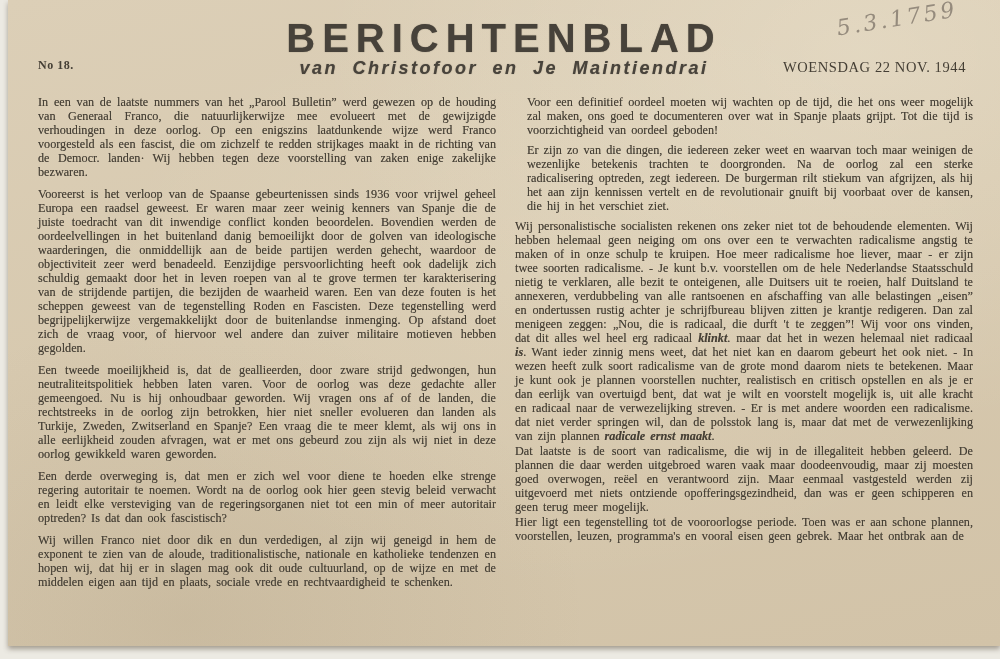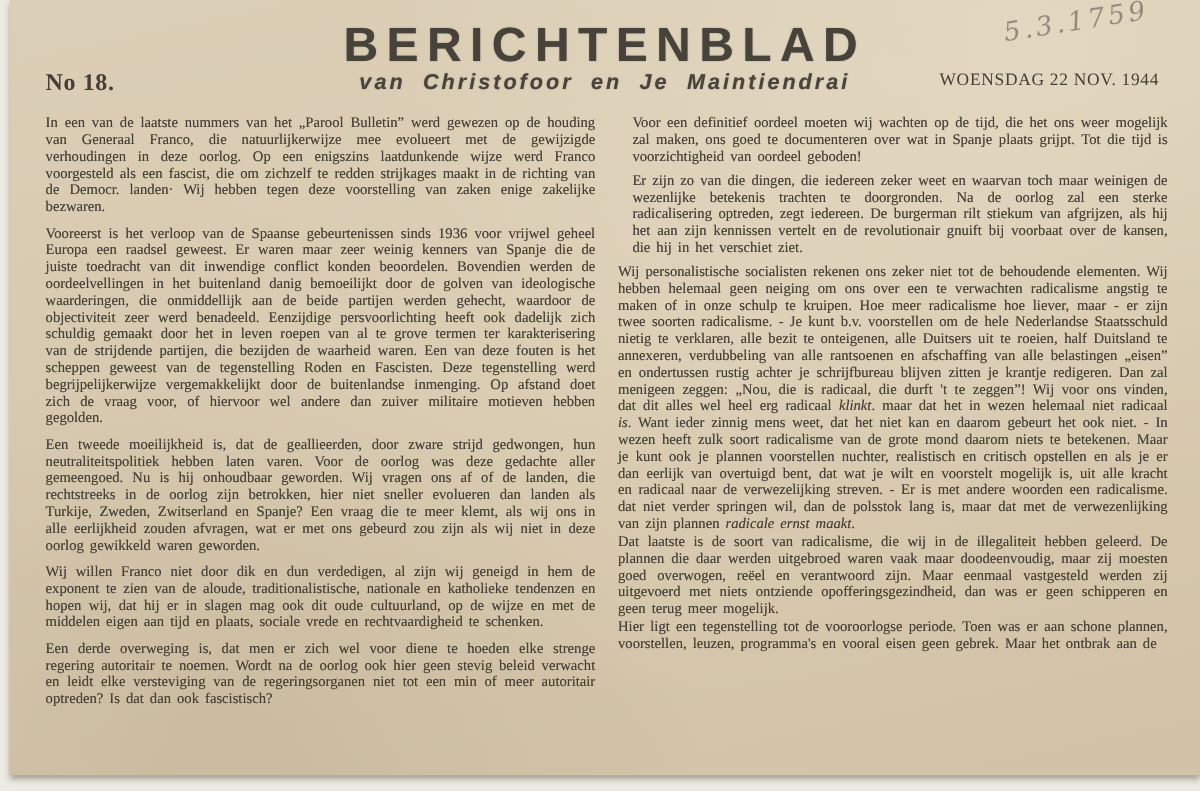--- a/index.html
+++ b/index.html
@@ -18,21 +18,21 @@
     box-shadow:0 3px 5px rgba(75,63,45,.45);
   }
   .pencil-note{
     position:absolute;top:6px;right:42px;
     transform:rotate(-9deg);
     font-family:"DejaVu Serif", serif;font-style:italic;
     font-size:22px;letter-spacing:3px;color:#8d8376;opacity:.9;
   }
   .issue-no{
     position:absolute;left:30px;top:58px;
-    font-weight:bold;font-size:20px;color:#453f35;letter-spacing:.5px;
+    font-weight:bold;font-size:12px;color:#453f35;letter-spacing:.5px;
   }
   .nw-title{
     position:absolute;left:0;right:0;top:16px;margin:0;
     text-align:center;
     font-family:"Liberation Sans", sans-serif;font-weight:700;
     font-size:40px;letter-spacing:7px;color:#47423a;
     text-shadow:0 0 1px rgba(60,54,44,.6);
   }
   .nw-subtitle{
     position:absolute;left:0;right:0;top:58px;
@@ -55,42 +55,42 @@
   .col-left{left:30px;width:458px;}
   .col-right{left:507px;width:458px;}
   .col h2{
     font-size:15.5px;line-height:17px;margin:0 0 9px 0;
     font-weight:bold;color:#413b31;letter-spacing:.4px;text-align:left;
   }
   .col-right h2{font-size:17px;margin:20px 0 13px 0;}
   .col p{margin:0 0 8px 0;}
   .col-right p{margin:0 0 6px 12px;}
   .col-right p.tight{margin:0 0 1px 0;}
-  .ital{font-style:italic;}
+  .ital{font-style:italic;font-weight:bold;}
 </style>
 </head>
 <body>
 
 <div class="paper">
 
   <div class="pencil-note">5.3.1759</div>
 
   <header>
     <div class="issue-no">No 18.</div>
     <h1 class="nw-title">BERICHTENBLAD</h1>
     <div class="nw-subtitle">van Christofoor en Je Maintiendrai</div>
     <div class="issue-date">WOENSDAG 22 NOV. 1944</div>
   </header>
 
   <section class="col col-left">
     <p><span>In een van de laatste nummers van het „Parool Bulletin” werd gewezen op de houding van Generaal Franco, die natuurlijkerwijze mee evolueert met de gewijzigde verhoudingen in deze oorlog. Op een enigszins laatdunkende wijze werd Franco voorgesteld als een fascist, die om zichzelf te redden strijkages maakt in de richting van de Democr. landen· Wij hebben tegen deze voorstelling van zaken enige zakelijke bezwaren.</span></p>
     <p><span>Vooreerst is het verloop van de Spaanse gebeurtenissen sinds 1936 voor vrijwel geheel Europa een raadsel geweest. Er waren maar zeer weinig kenners van Spanje die de juiste toedracht van dit inwendige conflict konden beoordelen. Bovendien werden de oordeelvellingen in het buitenland danig bemoeilijkt door de golven van ideologische waarderingen, die onmiddellijk aan de beide partijen werden gehecht, waardoor de objectiviteit zeer werd benadeeld. Eenzijdige persvoorlichting heeft ook dadelijk zich schuldig gemaakt door het in leven roepen van al te grove termen ter karakterisering van de strijdende partijen, die bezijden de waarheid waren. Een van deze fouten is het scheppen geweest van de tegenstelling Roden en Fascisten. Deze tegenstelling werd begrijpelijkerwijze vergemakkelijkt door de buitenlandse inmenging. Op afstand doet zich de vraag voor, of hiervoor wel andere dan zuiver militaire motieven hebben gegolden.</span></p>
     <p><span>Een tweede moeilijkheid is, dat de geallieerden, door zware strijd gedwongen, hun neutraliteitspolitiek hebben laten varen. Voor de oorlog was deze gedachte aller gemeengoed. Nu is hij onhoudbaar geworden. Wij vragen ons af of de landen, die rechtstreeks in de oorlog zijn betrokken, hier niet sneller evolueren dan landen als Turkije, Zweden, Zwitserland en Spanje? Een vraag die te meer klemt, als wij ons in alle eerlijkheid zouden afvragen, wat er met ons gebeurd zou zijn als wij niet in deze oorlog gewikkeld waren geworden.</span></p>
+    <p><span>Een derde overweging is, dat men er zich wel voor diene te hoeden elke strenge regering autoritair te noemen. Wordt na de oorlog ook hier geen stevig beleid verwacht en leidt elke versteviging van de regeringsorganen niet tot een min of meer autoritair optreden? Is dat dan ook fascistisch?</span></p>
     <p><span>Wij willen Franco niet door dik en dun verdedigen, al zijn wij geneigd in hem de exponent te zien van de aloude, traditionalistische, nationale en katholieke tendenzen en hopen wij, dat hij er in slagen mag ook dit oude cultuurland, op de wijze en met de middelen eigen aan tijd en plaats, sociale vrede en rechtvaardigheid te schenken.</span></p>
-    <p><span>Een derde overweging is, dat men er zich wel voor diene te hoeden elke strenge regering autoritair te noemen. Wordt na de oorlog ook hier geen stevig beleid verwacht en leidt elke versteviging van de regeringsorganen niet tot een min of meer autoritair optreden? Is dat dan ook fascistisch?</span></p>
   </section>
 
   <section class="col col-right">
     <p><span>Voor een definitief oordeel moeten wij wachten op de tijd, die het ons weer mogelijk zal maken, ons goed te documenteren over wat in Spanje plaats grijpt. Tot die tijd is voorzichtigheid van oordeel geboden!</span></p>
     <p><span>Er zijn zo van die dingen, die iedereen zeker weet en waarvan toch maar weinigen de wezenlijke betekenis trachten te doorgronden. Na de oorlog zal een sterke radicalisering optreden, zegt iedereen. De burgerman rilt stiekum van afgrijzen, als hij het aan zijn kennissen vertelt en de revolutionair gnuift bij voorbaat over de kansen, die hij in het verschiet ziet.</span></p>
     <p class="tight"><span>Wij personalistische socialisten rekenen ons zeker niet tot de behoudende elementen. Wij hebben helemaal geen neiging om ons over een te verwachten radicalisme angstig te maken of in onze schulp te kruipen. Hoe meer radicalisme hoe liever, maar - er zijn twee soorten radicalisme. - Je kunt b.v. voorstellen om de hele Nederlandse Staatsschuld nietig te verklaren, alle bezit te onteigenen, alle Duitsers uit te roeien, half Duitsland te annexeren, verdubbeling van alle rantsoenen en afschaffing van alle belastingen „eisen” en ondertussen rustig achter je schrijfbureau blijven zitten je krantje redigeren. Dan zal menigeen zeggen: „Nou, die is radicaal, die durft 't te zeggen”! Wij voor ons vinden, dat dit alles wel heel erg radicaal </span><span class="ital">klinkt</span><span>. maar dat het in wezen helemaal niet radicaal </span><span class="ital">is</span><span>. Want ieder zinnig mens weet, dat het niet kan en daarom gebeurt het ook niet. - In wezen heeft zulk soort radicalisme van de grote mond daarom niets te betekenen. Maar je kunt ook je plannen voorstellen nuchter, realistisch en critisch opstellen en als je er dan eerlijk van overtuigd bent, dat wat je wilt en voorstelt mogelijk is, uit alle kracht en radicaal naar de verwezelijking streven. - Er is met andere woorden een radicalisme. dat niet verder springen wil, dan de polsstok lang is, maar dat met de verwezenlijking van zijn plannen </span><span class="ital">radicale ernst maakt</span><span>.</span></p>
     <p class="tight"><span>Dat laatste is de soort van radicalisme, die wij in de illegaliteit hebben geleerd. De plannen die daar werden uitgebroed waren vaak maar doodeenvoudig, maar zij moesten goed overwogen, reëel en verantwoord zijn. Maar eenmaal vastgesteld werden zij uitgevoerd met niets ontziende opofferingsgezindheid, dan was er geen schipperen en geen terug meer mogelijk.</span></p>
     <p class="tight"><span>Hier ligt een tegenstelling tot de vooroorlogse periode. Toen was er aan schone plannen, voorstellen, leuzen, programma's en vooral eisen geen gebrek. Maar het ontbrak aan de</span></p>
   </section>
 

